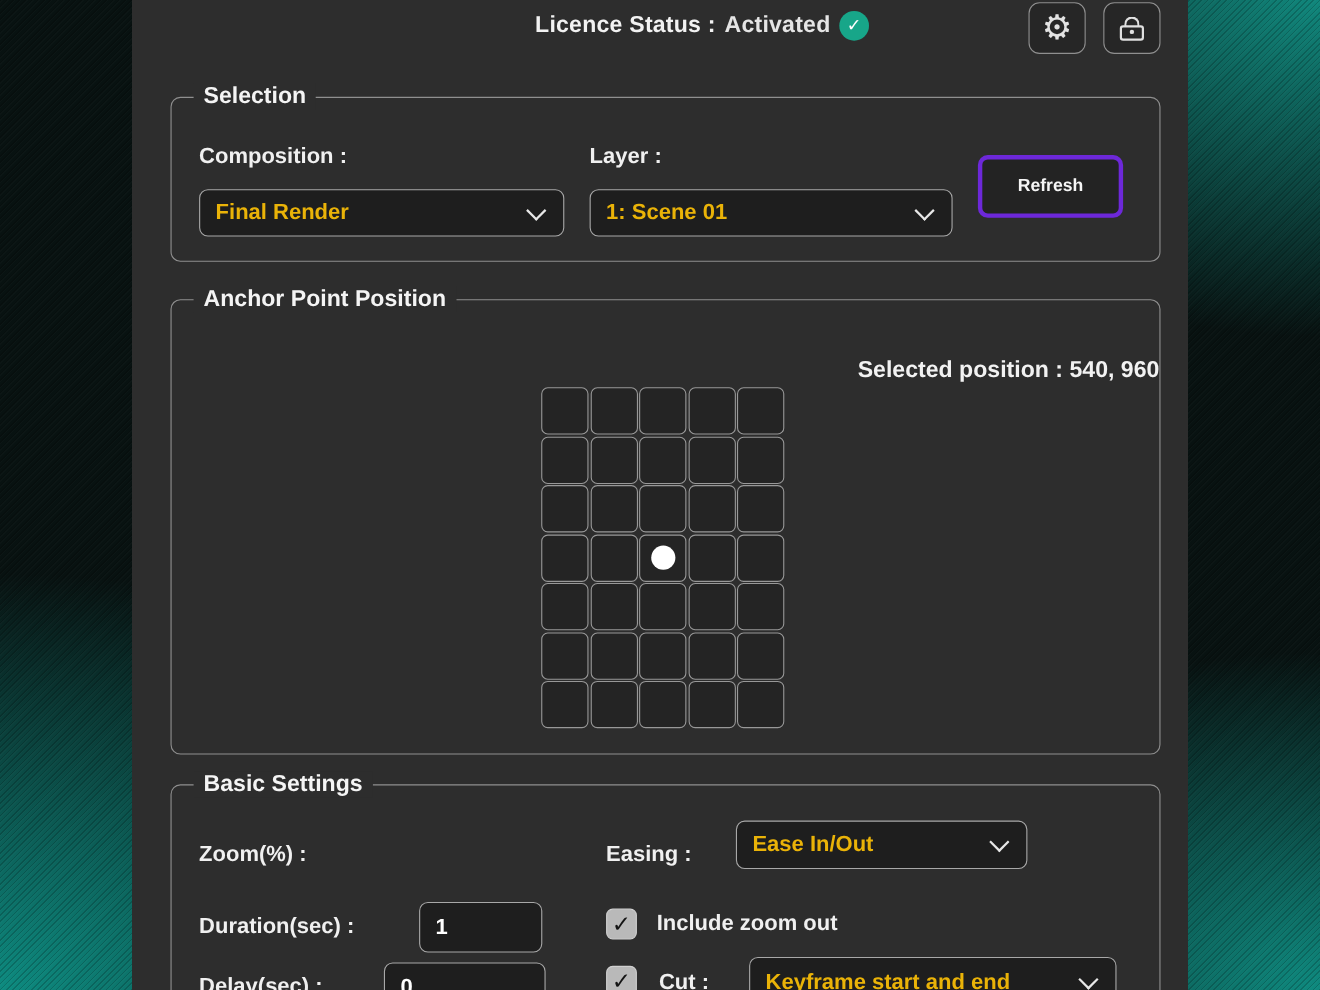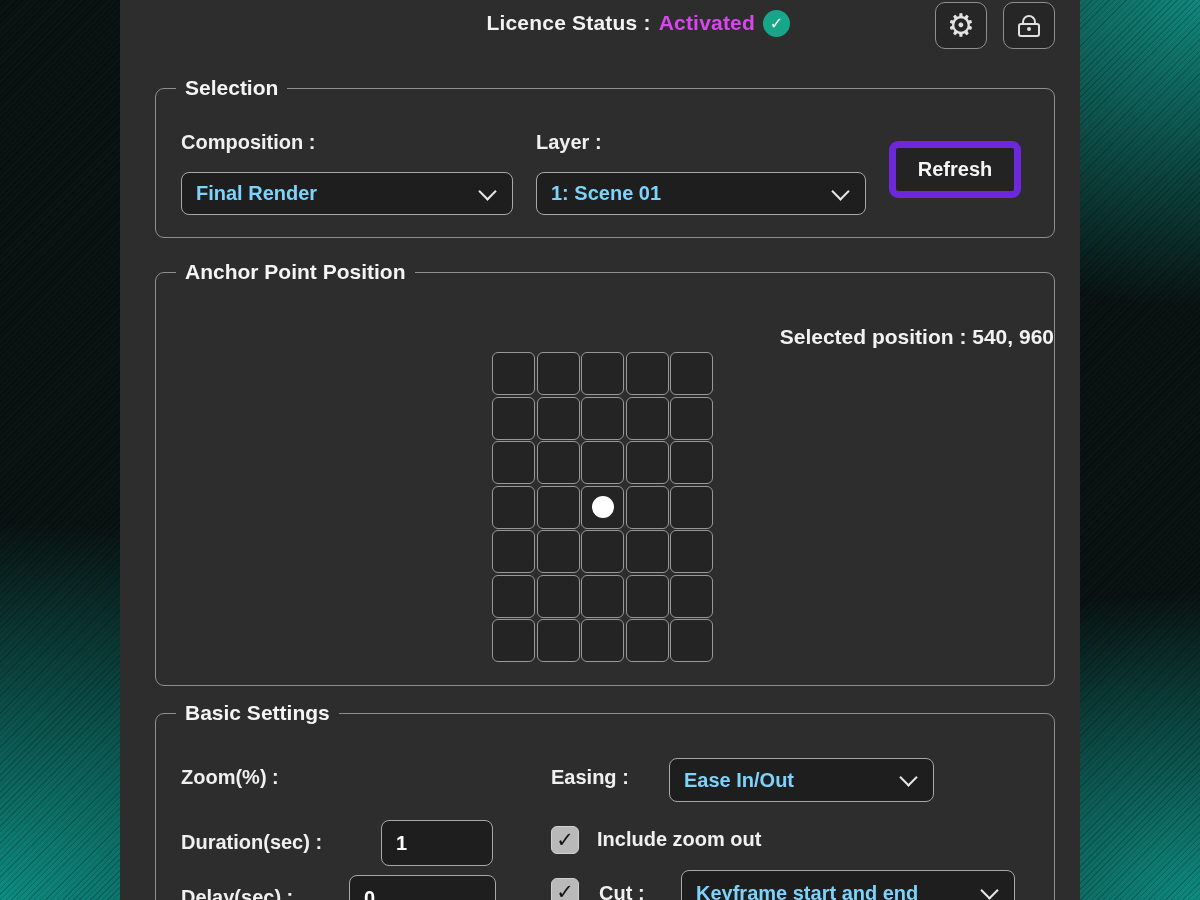--- a/index.html
+++ b/index.html
@@ -21,21 +21,21 @@
     background:#2d2d2d;
   }
 
   
   .header{ position:absolute; left:0; top:0; width:960px; height:56px; }
   .licence{
     position:absolute; right:290px; top:9px; height:28px;
     display:flex; align-items:center; gap:8px;
     font-size:21px; font-weight:700; letter-spacing:0.2px;
   }
-  .licence .lv{ color:#d946ef; }
+  .licence .lv{ color:#e5e5e5; }
   .badge{
     width:27px; height:27px; border-radius:50%;
     background:#17a689; color:#ffffff;
     display:flex; align-items:center; justify-content:center;
     font-size:16px; font-weight:700;
   }
   .iconbtn{
     position:absolute; top:2px; width:52px; height:47px;
     background:#262626; border:1px solid #8f8f8f; border-radius:10px;
     display:flex; align-items:center; justify-content:center; cursor:pointer;
@@ -70,38 +70,38 @@
   }
   .g-selection{ left:35px; top:88px;  width:900px; height:150px; }
   .g-anchor   { left:35px; top:272px; width:900px; height:414px; }
   .g-basic    { left:35px; top:713px; width:900px; height:245px; }
 
   .lbl{ position:absolute; font-size:20px; font-weight:700; color:#f0f0f0; white-space:nowrap;text-align:center; }
 
   .dd{
     position:absolute; background:#1e1e1e; border:1px solid #a8a8a8; border-radius:8px;
     display:flex; align-items:center; padding:0 40px 0 14px;
-    font-size:20px; font-weight:700; color:#7dd3fc; cursor:pointer; white-space:nowrap;
+    font-size:20px; font-weight:700; color:#eab308; cursor:pointer; white-space:nowrap;
   }
   .dd::after{
     content:""; position:absolute; right:18px; top:50%;
     width:11px; height:11px; margin-top:-9px;
     border-right:2.5px solid #e8e8e8; border-bottom:2.5px solid #e8e8e8;
     transform:rotate(45deg);
   }
 
   .txt{
     position:absolute; background:#1e1e1e; border:1px solid #a8a8a8; border-radius:8px;
     font-size:20px; font-weight:700; color:#fff; padding:0 0 0 14px; outline:none;
     font-family:"Liberation Sans","DejaVu Sans",sans-serif;
   }
 
   .btn{
-    position:absolute; background:#232323; border:7px solid #6d28d9; border-radius:9px;
-    font-size:20px; font-weight:700; color:#f5f5f5;
+    position:absolute; background:#232323; border:4px solid #6d28d9; border-radius:9px;
+    font-size:16px; font-weight:700; color:#f5f5f5;
     display:flex; align-items:center; justify-content:center; cursor:pointer;
   }
 
   
   .sel-pos{
     position:absolute; top:52px; left:0; width:100%; text-align:right;
     font-size:21px; font-weight:700;
   }
   .agrid{
     position:absolute; left:336px; top:79px;
@@ -209,21 +209,21 @@
           <div class="cell"></div>
         </div>
     </div>
 
     <div class="group g-basic">
       <div class="group-title">Basic Settings</div>
 
       <div class="lbl" style="left:25px; top:52px;">Zoom(%) :</div>
 
       <div class="lbl" style="left:395px; top:52px;">Easing :</div>
-      <div class="dd" style="left:513px; top:44px; width:265px; height:44px;">
+      <div class="dd" style="left:513px; top:32px; width:265px; height:44px;">
         <span>Ease In/Out</span>
         <span></span>
       </div>
 
       <div class="lbl" style="left:25px; top:117px;">Duration(sec) :</div>
       <input class="txt" style="left: 225px; top: 106px; width: 112px; height: 46px;" value="1">
 
       <div class="chk" style="left:395px; top:112px;">
         <span>✓</span>
       </div>

